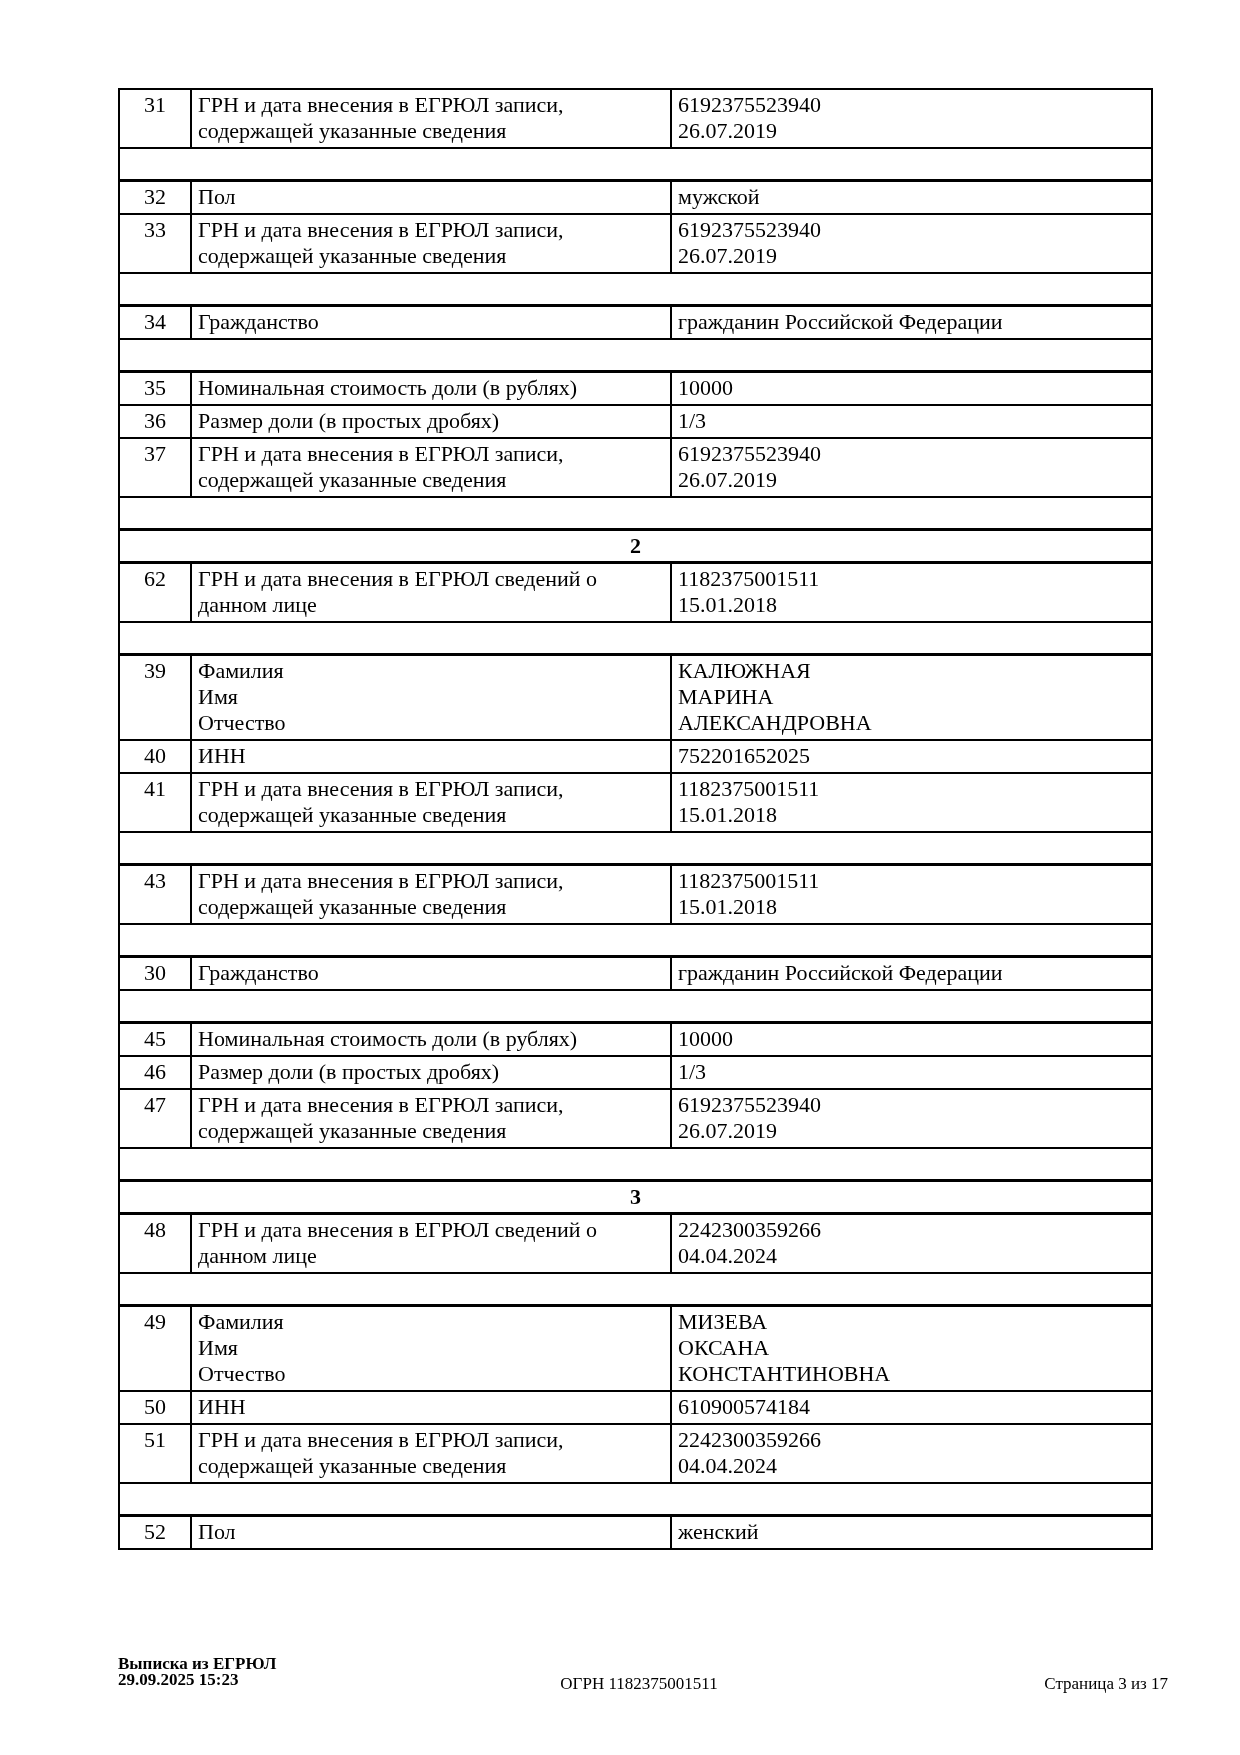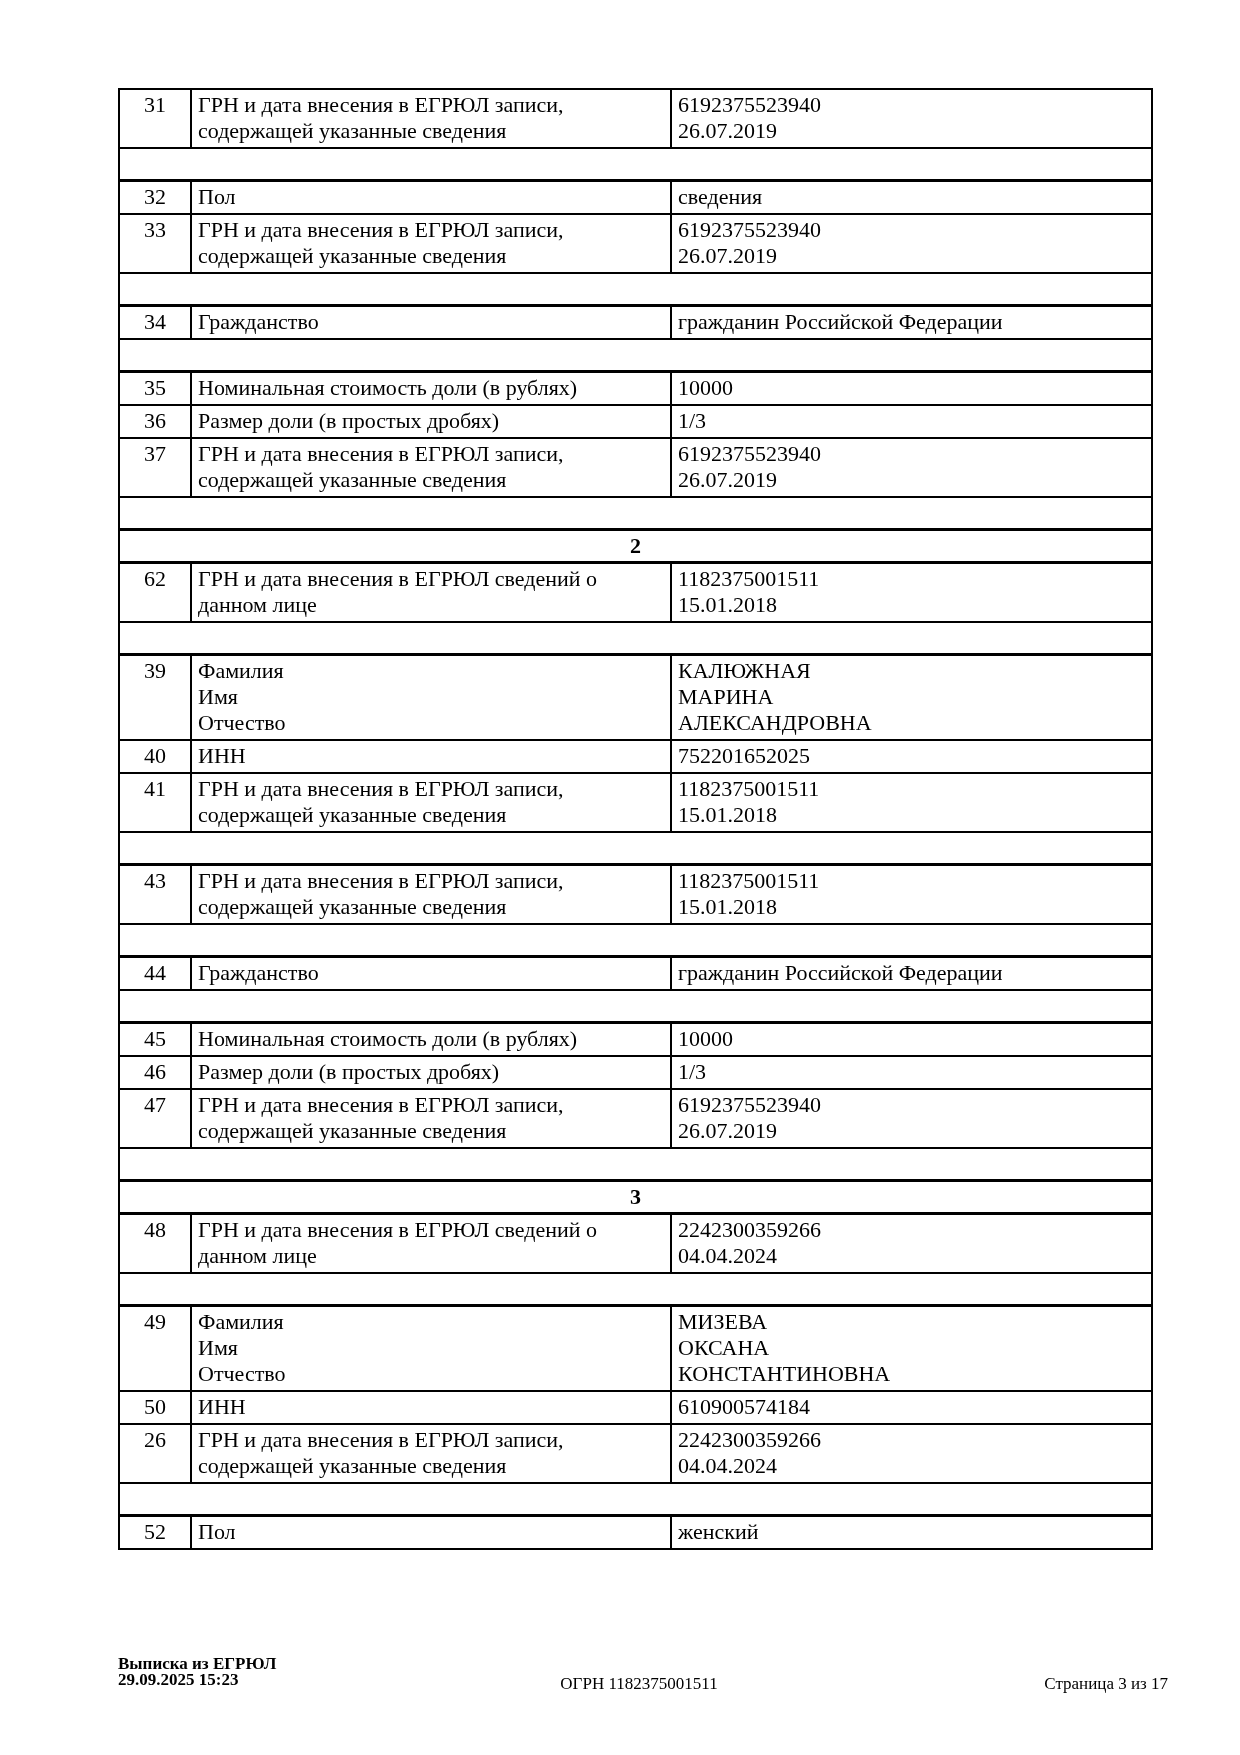--- a/index.html
+++ b/index.html
@@ -95,21 +95,21 @@
 содержащей указанные сведения</td>
         <td class="cell-value">6192375523940
 26.07.2019</td>
       </tr>
       <tr class="spacer-row">
         <td colspan="3"></td>
       </tr>
       <tr>
         <td class="cell-num">32</td>
         <td class="cell-label">Пол</td>
-        <td class="cell-value">сведения</td>
+        <td class="cell-value">мужской</td>
       </tr>
       <tr>
         <td class="cell-num">33</td>
         <td class="cell-label">ГРН и дата внесения в ЕГРЮЛ записи,
 содержащей указанные сведения</td>
         <td class="cell-value">6192375523940
 26.07.2019</td>
       </tr>
       <tr class="spacer-row">
         <td colspan="3"></td>
@@ -183,21 +183,21 @@
         <td class="cell-num">43</td>
         <td class="cell-label">ГРН и дата внесения в ЕГРЮЛ записи,
 содержащей указанные сведения</td>
         <td class="cell-value">1182375001511
 15.01.2018</td>
       </tr>
       <tr class="spacer-row">
         <td colspan="3"></td>
       </tr>
       <tr>
-        <td class="cell-num">44</td>
+        <td class="cell-num">30</td>
         <td class="cell-label">Гражданство</td>
         <td class="cell-value">гражданин Российской Федерации</td>
       </tr>
       <tr class="spacer-row">
         <td colspan="3"></td>
       </tr>
       <tr>
         <td class="cell-num">45</td>
         <td class="cell-label">Номинальная стоимость доли (в рублях)</td>
         <td class="cell-value">10000</td>
@@ -238,21 +238,21 @@
         <td class="cell-value">МИЗЕВА
 ОКСАНА
 КОНСТАНТИНОВНА</td>
       </tr>
       <tr>
         <td class="cell-num">50</td>
         <td class="cell-label">ИНН</td>
         <td class="cell-value">610900574184</td>
       </tr>
       <tr>
-        <td class="cell-num">26</td>
+        <td class="cell-num">51</td>
         <td class="cell-label">ГРН и дата внесения в ЕГРЮЛ записи,
 содержащей указанные сведения</td>
         <td class="cell-value">2242300359266
 04.04.2024</td>
       </tr>
       <tr class="spacer-row">
         <td colspan="3"></td>
       </tr>
       <tr>
         <td class="cell-num">52</td>

